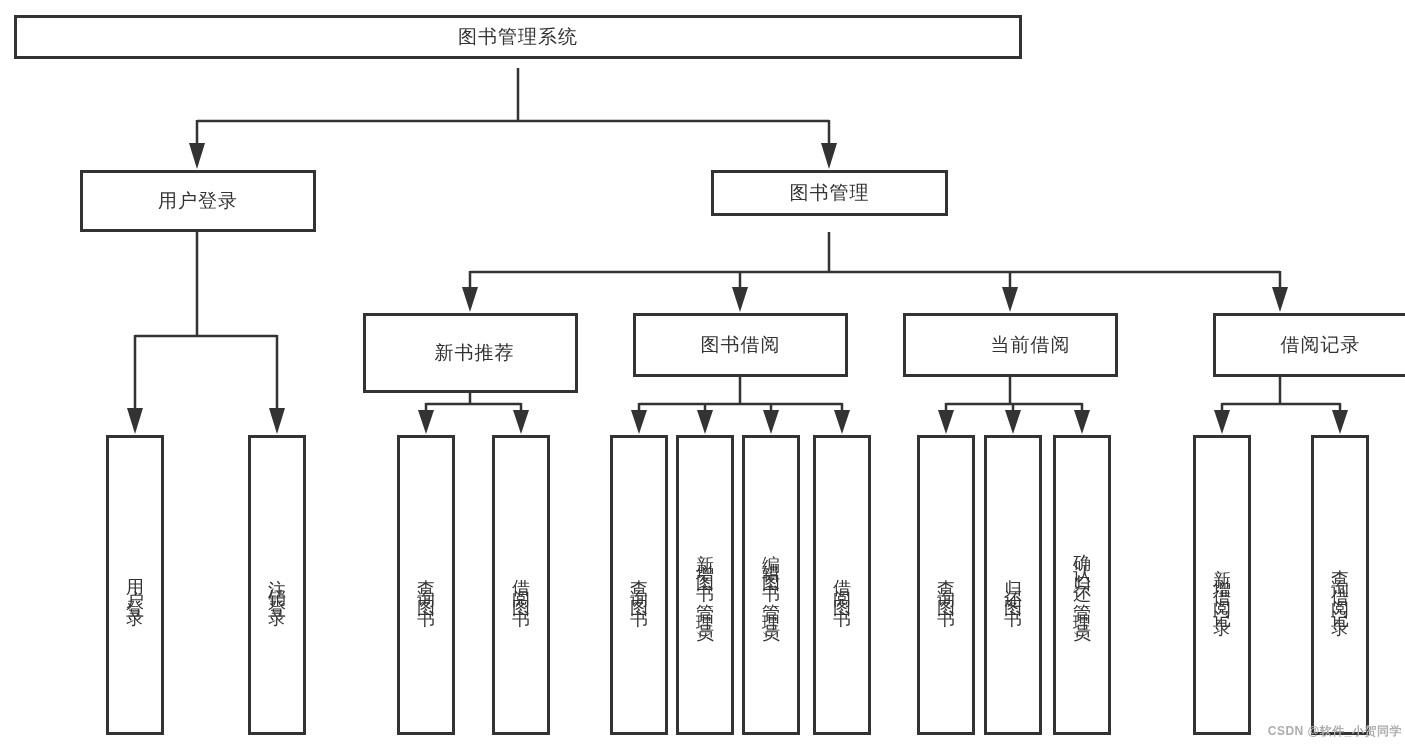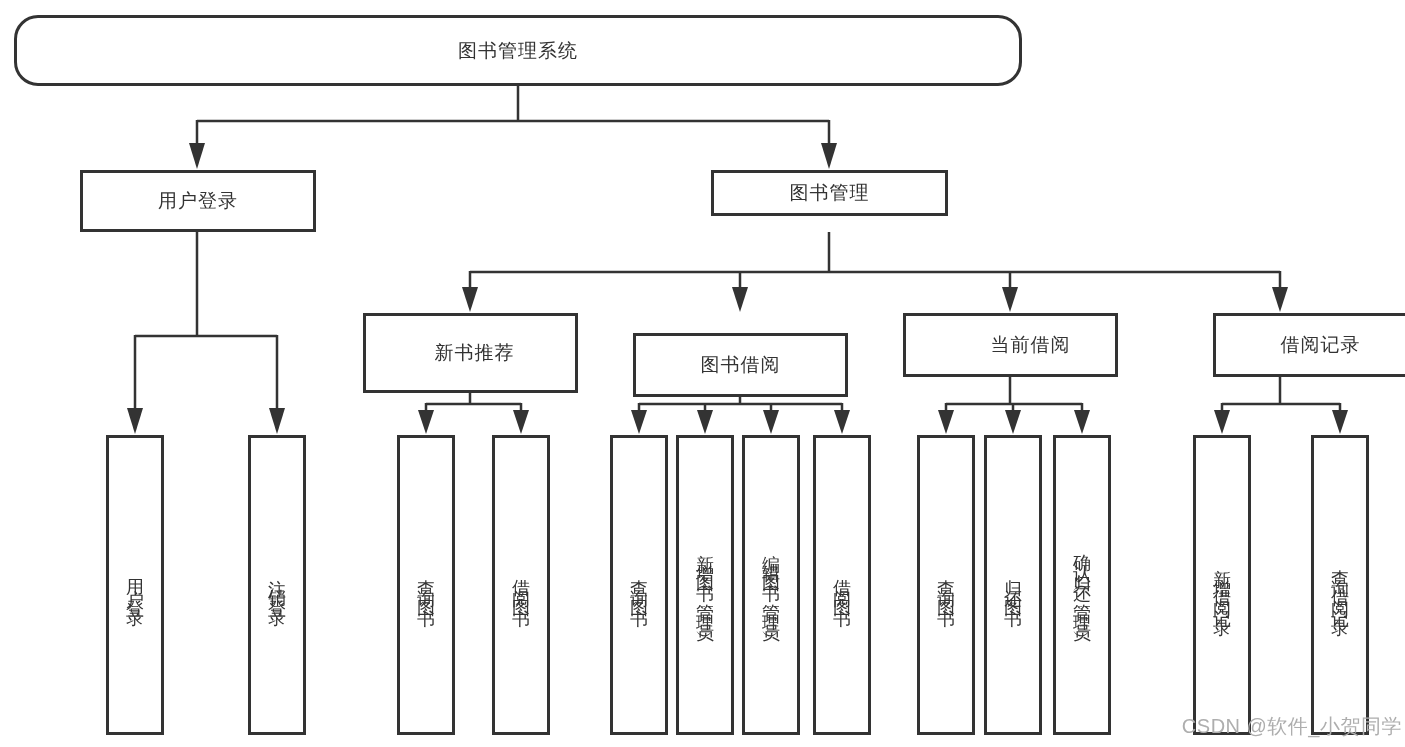--- a/index.html
+++ b/index.html
@@ -11,22 +11,22 @@
   .n{
     position:absolute;box-sizing:border-box;border:3px solid #333333;background:#ffffff;
     display:flex;align-items:center;justify-content:center;
   }
   .h{font-size:19px;letter-spacing:1px;}
   .v span{
     writing-mode:vertical-rl;text-orientation:mixed;
     font-size:18px;letter-spacing:10px;line-height:1;white-space:nowrap;
   }
   .watermark{
-    position:absolute;right:3px;bottom:7px;font-size:20px;color:#aeaeae;
-    letter-spacing:0.5px;z-index:5;
+    position:absolute;right:3px;bottom:7px;font-size:12px;color:#aeaeae;
+    letter-spacing:0.5px;z-index:5;font-weight:bold;
   }
 </style>
 </head>
 <body>
 
 <div class="canvas">
 
   <svg class="connectors" viewBox="0 0 1405 747" xmlns="http://www.w3.org/2000/svg">
     <g stroke="#333333" stroke-width="2.5" fill="none">
 
@@ -64,27 +64,27 @@
       <polygon points="763,410 779,410 771,434"></polygon>
       <polygon points="834,410 850,410 842,434"></polygon>
       <polygon points="938,410 954,410 946,434"></polygon>
       <polygon points="1005,410 1021,410 1013,434"></polygon>
       <polygon points="1074,410 1090,410 1082,434"></polygon>
       <polygon points="1214,410 1230,410 1222,434"></polygon>
       <polygon points="1332,410 1348,410 1340,434"></polygon>
     </g>
   </svg>
 
-  <div class="n h" style="left:14px;top:15px;width:1008px;height:71px;border-radius:24px;">图书管理系统</div>
+  <div class="n h" style="left:14px;top:15px;width:1008px;height:44px;">图书管理系统</div>
 
   <div class="n h" style="left:80px;top:170px;width:236px;height:62px;">用户登录</div>
   <div class="n h" style="left:711px;top:170px;width:237px;height:46px;">图书管理</div>
 
   <div class="n h" style="left:363px;top:313px;width:215px;height:80px;padding-left:8px;">新书推荐</div>
-  <div class="n h" style="left:633px;top:313px;width:215px;height:64px;margin-top:20px;">图书借阅</div>
+  <div class="n h" style="left:633px;top:313px;width:215px;height:64px;">图书借阅</div>
   <div class="n h" style="left:903px;top:313px;width:215px;height:64px;padding-left:40px;">当前借阅</div>
   <div class="n h" style="left:1173px;top:313px;width:215px;height:64px;margin-left:40px;">借阅记录</div>
 
   <div class="n v" style="left:106px;top:435px;width:58px;height:300px;">
     <span>用户登录</span>
   </div>
   <div class="n v" style="left:248px;top:435px;width:58px;height:300px;">
     <span>注销登录</span>
   </div>
   <div class="n v" style="left:397px;top:435px;width:58px;height:300px;">

